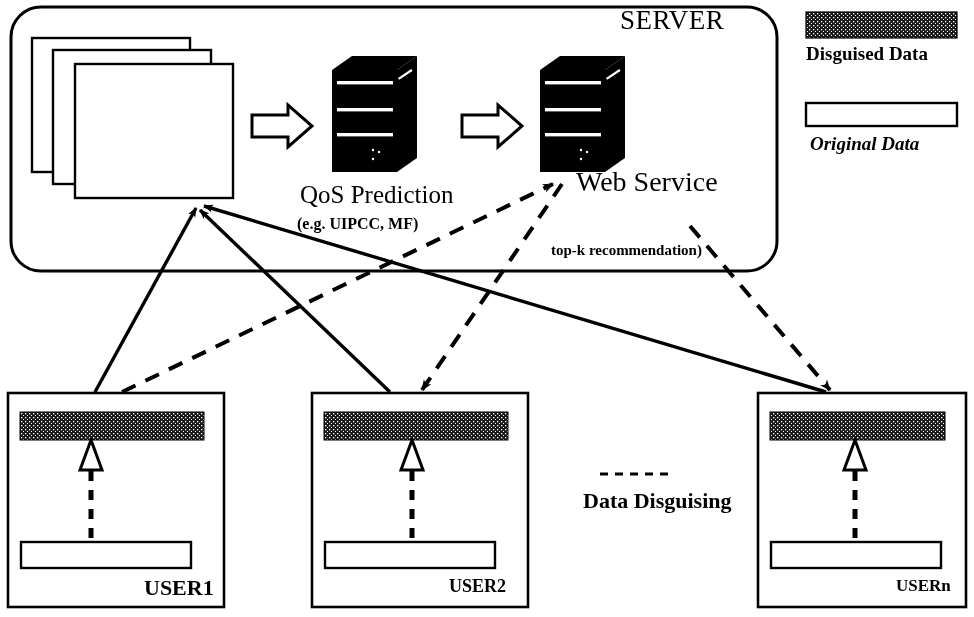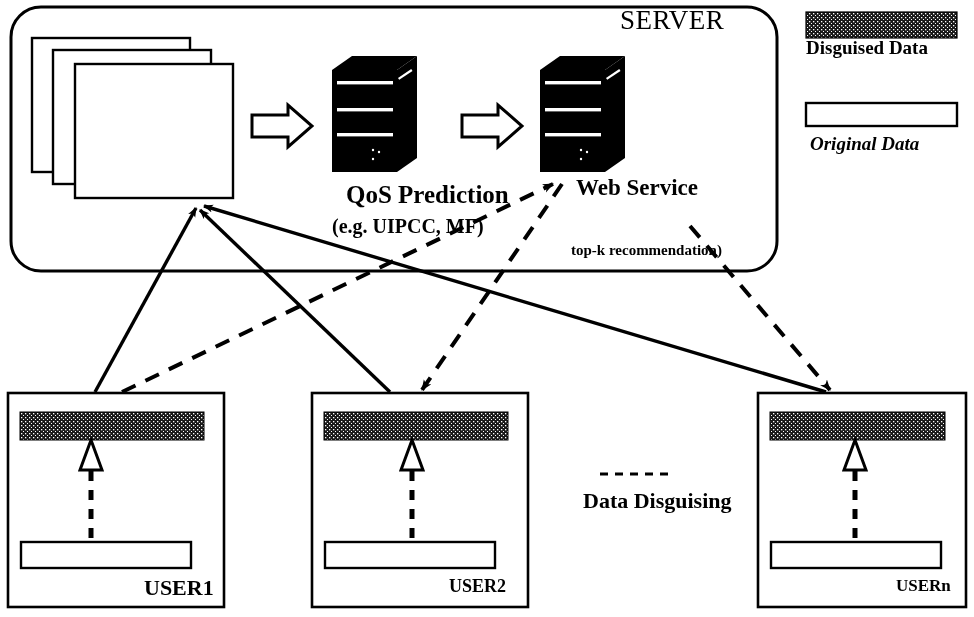--- a/index.html
+++ b/index.html
@@ -40,43 +40,41 @@
     letter-spacing: 0.5px;
   }
   #label-qosdb {
     left: 81px; top: 119px;
     font-size: 26px;
     font-weight: normal;
   }
   #label-qospred {
     left: 300px; top: 182px;
     font-size: 25px;
-    font-weight: bold;
-    margin-left: 46px;
+    font-weight: normal;
   }
   #label-qospred-sub {
-    left: 332px; top: 216px;
-    font-size: 20px;
+    left: 297px; top: 216px;
+    font-size: 16px;
   }
   #label-webservice {
-    left: 576px; top: 176px;
-    font-size: 23px;
-    font-weight: bold;
+    left: 576px; top: 168px;
+    font-size: 28px;
+    font-weight: normal;
   }
   #label-webservice-sub1 {
     left: 537px; top: 211px;
     font-size: 15px;
   }
   #label-webservice-sub2 {
     left: 551px; top: 243px;
     font-size: 15px;
-    margin-left: 20px;
   }
   #label-disguised {
-    left: 806px; top: 38px;
+    left: 806px; top: 44px;
     font-size: 19px;
   }
   #label-original {
     left: 810px; top: 134px;
     font-size: 19px;
     font-style: italic;
   }
   #label-datadisg {
     left: 583px; top: 490px;
     font-size: 22px;

